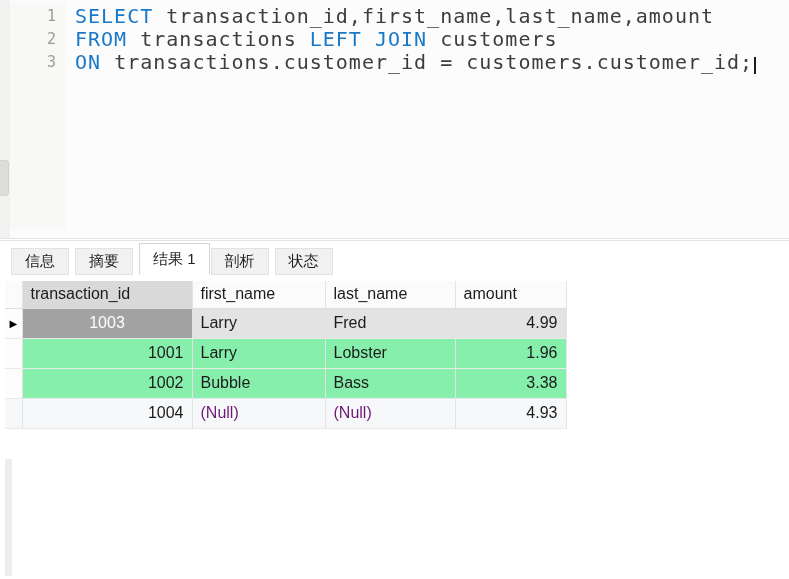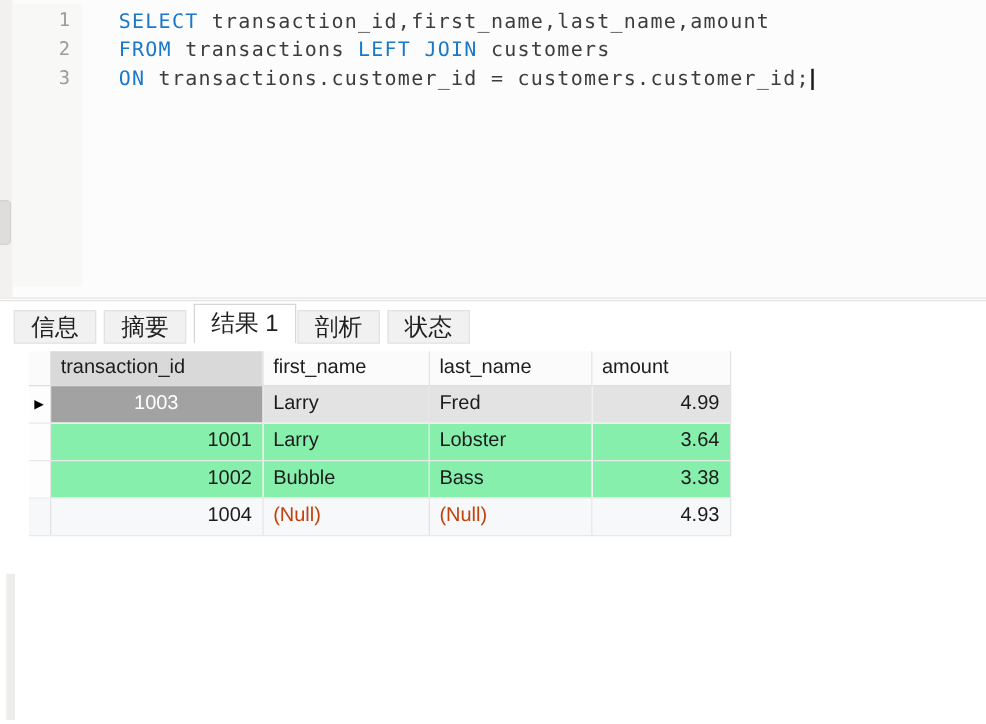--- a/index.html
+++ b/index.html
@@ -37,22 +37,22 @@
     background: #f8f8f7;
     padding-top: 2px;
     font-family: "DejaVu Sans Mono", monospace;
     font-size: 15px; line-height: 23px;
     color: #9b9b9b; text-align: right;
   }
   .gutter .ln { padding-right: 10px; }
   .code-area {
     position: absolute; left: 75px; top: 5px;
     font-family: "DejaVu Sans Mono", monospace;
-    font-size: 16px; letter-spacing: 1px; line-height: 23px;
-    color: #3d3d3d; white-space: pre; margin-left: 20px;
+    font-size: 20px; letter-spacing: 1px; line-height: 23px;
+    color: #3d3d3d; white-space: pre;
   }
   .code-line { height: 23px; }
   .kw { color: #1a78c8; }
   .caret {
     display: inline-block; width: 2px; height: 17px;
     background: #1c1c1c; vertical-align: text-bottom;
     margin-left: 1px;
   }
 
   
@@ -64,33 +64,33 @@
     padding-left: 11px;
     background: #ffffff;
   }
   .tab {
     height: 27px;
     padding: 0 13px;
     margin-right: 6px;
     display: flex; align-items: center;
     background: #f1f1f1;
     border: 1px solid #e2e2e2;
-    font-size: 19px; color: #1f1f1f;
+    font-size: 15px; color: #1f1f1f;
     cursor: default;
   }
   .tab.active {
     height: 32px;
     background: #ffffff;
     border: 1px solid #d6d6d6;
     border-bottom: 1px solid #ffffff;
     margin-right: 1px;
   }
 
   
-  .results-pane { position: absolute; left: 23px; top: 281px; }
+  .results-pane { position: absolute; left: 5px; top: 281px; }
   table.grid {
     border-collapse: collapse; table-layout: fixed;
     font-size: 16px; color: #1c1c1c;
     background: #ffffff;
   }
   .grid col.c-rowhdr { width: 17px; }
   .grid col.c-tid    { width: 170px; }
   .grid col.c-fn     { width: 133px; }
   .grid col.c-ln     { width: 130px; }
   .grid col.c-amt    { width: 111px; }
@@ -111,21 +111,21 @@
   .grid tbody td { height: 30px; padding: 0 8px; background: #86efac; }
   .grid tbody td.rowhdr {
     padding: 0; background: #fdfdfd;
     text-align: center; font-size: 10px; color: #000;
   }
   .grid td.num { text-align: right; }
   .grid tr.alt td { background: #f7f8fa; }
   .grid tr.row-selected td { background: #e3e3e3; }
   .grid tr.row-selected td.rowhdr { background: #fdfdfd; }
   .grid td.sel-cell { background: #a2a2a2 !important; color: #ffffff; text-align: center; }
-  .grid td.null-val { color: #c2410c; margin-left: 26px; }
+  .grid td.null-val { color: #701a75; margin-left: 26px; }
 
   .left-rail {
     position: absolute; left: 5px; top: 459px;
     width: 7px; height: 117px;
     background: #ededec;
   }
 </style>
 </head>
 <body>
 
@@ -175,21 +175,21 @@
             <td class="num sel-cell">1003</td>
             <td>Larry</td>
             <td>Fred</td>
             <td class="num">4.99</td>
           </tr>
           <tr>
             <td class="rowhdr"></td>
             <td class="num">1001</td>
             <td>Larry</td>
             <td>Lobster</td>
-            <td class="num">3.64</td>
+            <td class="num">1.96</td>
           </tr>
           <tr>
             <td class="rowhdr"></td>
             <td class="num">1002</td>
             <td>Bubble</td>
             <td>Bass</td>
             <td class="num">3.38</td>
           </tr>
           <tr class="alt">
             <td class="rowhdr"></td>

